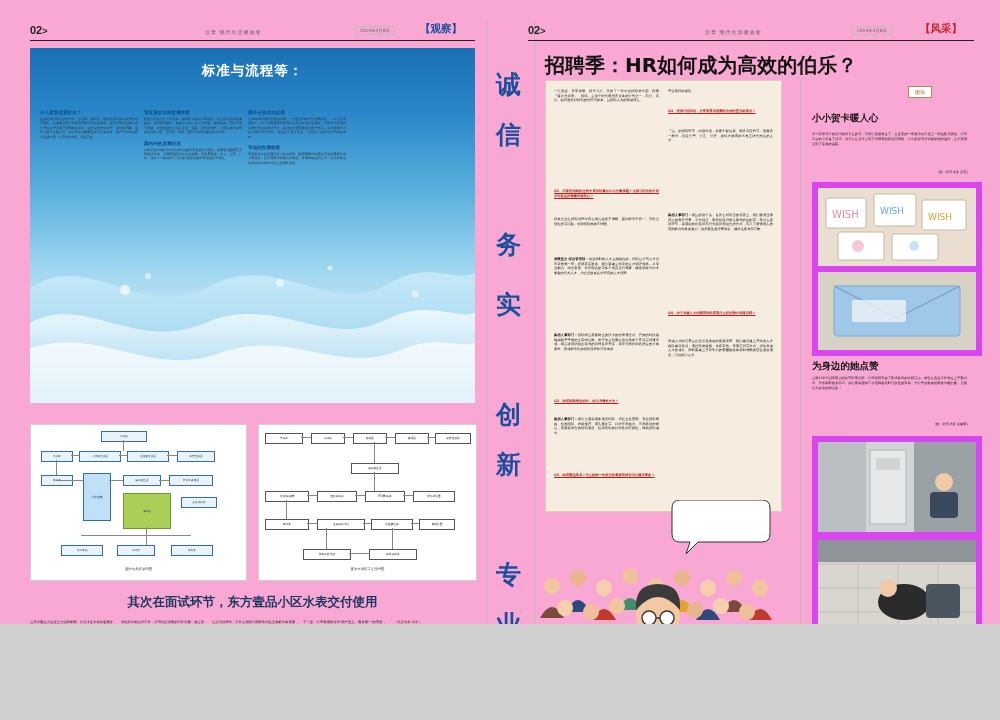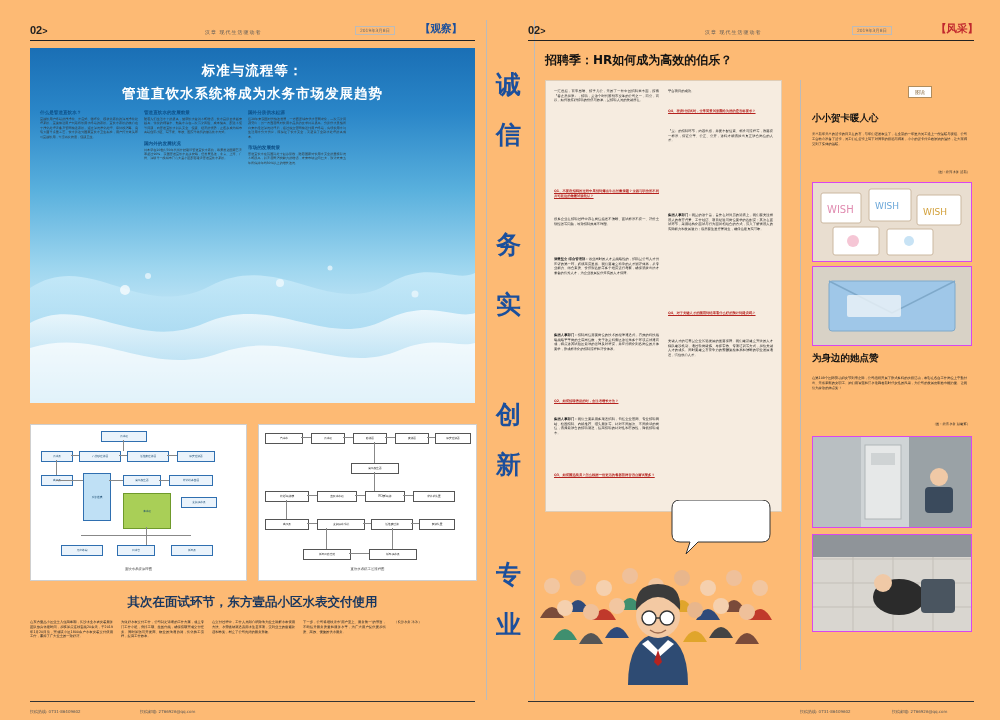--- a/index.html
+++ b/index.html
@@ -1,18 +1,18 @@
 <!DOCTYPE html>
 <html><head>
 <meta charset="utf-8">
 <style>
   html,body{margin:0;padding:0;background:#cfcfcf;}
   body{font-family:"Liberation Sans","DejaVu Sans",sans-serif;}
   .page{
-    position:relative;width:1000px;height:720px;background:#fdba74;overflow:hidden;
+    position:relative;width:1000px;height:624px;background:#f9a8d4;overflow:hidden;
   }
   
   .col{position:absolute;}
   .cn{font-family:"DejaVu Sans","Liberation Sans",sans-serif;}
   .tiny{font-size:3.1px;line-height:4.4px;color:#333;text-align:justify;}
   .tiny2{font-size:3.3px;line-height:4.8px;color:#222;text-align:justify;}
   .hdrline{position:absolute;height:1px;background:#222;}
   
   .pagenum{position:absolute;font-size:11px;font-weight:bold;color:#222;letter-spacing:0px;}
   .pagenum .arw{font-size:9px;}
@@ -38,28 +38,28 @@
   .nodeB{position:absolute;border:1px solid #555;background:#fff;font-size:2.7px;color:#222;
      display:flex;align-items:center;justify-content:center;text-align:center;line-height:3px;}
   .ln{position:absolute;background:#888;}
   
   .bhead{position:absolute;left:30px;top:594px;width:445px;text-align:center;
      font-size:12.5px;font-weight:bold;color:#18365f;}
   
   .slogan{position:absolute;color:#1b4f9c;font-weight:bold;font-size:25px;}
   .vrule{position:absolute;width:1px;background:#bbb;}
   
-  .rtitle{position:absolute;font-size:12px;font-weight:bold;color:#111;}
+  .rtitle{position:absolute;font-size:20px;font-weight:bold;color:#111;}
   .beigebox{position:absolute;background:#f6ece0;border:1px solid #e0cdb6;}
   .qa{font-size:3.3px;line-height:4.6px;color:#222;text-align:justify;}
   .qred{color:#b5231f;font-weight:bold;}
   .boxtag{position:absolute;border:1px solid #b08d5e;color:#8a6a3d;font-size:5px;
      padding:2px 6px;background:#fff;}
   .rsub{position:absolute;font-size:9.5px;font-weight:bold;color:#111;font-family:Liberation Serif, serif;}
-  .photo{position:absolute;border:1px solid #d946ef;overflow:hidden;}
+  .photo{position:absolute;border:6px solid #d946ef;overflow:hidden;}
   
   .footer{position:absolute;bottom:6px;font-size:4px;color:#555;}
   .fline{position:absolute;height:1px;background:#333;}
 </style>
 </head>
 <body>
 
 <div class="page">
 
   <div class="col" style="left:0;top:0;width:500px;height:720px;">
@@ -68,21 +68,20 @@
       <span>02</span><span class="arw">&gt;</span>
     </div>
     <div class="hdrcenter cn" style="left:205px;top:29px;">汉章  现代生活驱动者</div>
     <div class="datebox cn" style="left:355px;top:26px;">2019年3月8日</div>
     <div class="sectag cn" style="left:420px;top:22px;">【观察】</div>
     <div class="hdrline" style="left:30px;top:40px;width:445px;"></div>
 
     <div class="waterbox">
       <div class="watertitle cn">
         <div class="l1">标准与流程等：</div>
-        <div class="l2">管道直饮水系统将成为水务市场发展趋势</div>
       </div>
 
       <div class="wcol" style="left:10px;top:62px;">
         <div class="wcolhead cn">什么是管道直饮水？</div>
         <div class="tiny cn">直接饮用户终端的净净化、开启式、循环化、模块化系统的深度净化处理系统，直接输送用户到最终饮用水终端的系统。直饮水系统的核心在于净化处理设备及管网输送系统，通过深度净化处理、紫外线消毒、臭氧灭菌等多重工艺，使水质达到国家直饮水卫生标准，用户打开龙头即可直接饮用，无需再次烧煮，便捷卫生。</div>
       </div>
       <div class="wcol" style="left:114px;top:62px;">
         <div class="wcolhead cn">管道直饮水的发展前景</div>
         <div class="tiny cn">随着人们生活水平的提高，健康饮水意识不断增强，饮水品质要求越来越高。传统的桶装水、瓶装水存在二次污染风险、成本偏高、配送不便等问题，而管道直饮水以其安全、便捷、经济的优势，正逐步成为城市高端住宅小区、写字楼、学校、医院等场所的首选饮水方式。</div>
         <div class="wcolhead cn" style="margin-top:6px;">国内外的发展状况</div>
@@ -266,21 +265,21 @@
     <div class="slogan cn" style="left:16px;top:608px;">业</div>
   </div>
 
   <div class="col" style="left:500px;top:0;width:500px;height:720px;">
 
     <div class="pagenum" style="left:28px;top:24px;">
       <span>02</span><span class="arw">&gt;</span>
     </div>
     <div class="hdrcenter cn" style="left:205px;top:29px;">汉章  现代生活驱动者</div>
     <div class="datebox cn" style="left:352px;top:26px;">2019年3月8日</div>
-    <div class="sectag cn red" style="left:436px;top:22px;">【风采】</div>
+    <div class="sectag cn red" style="left:420px;top:22px;">【风采】</div>
     <div class="hdrline" style="left:28px;top:40px;width:446px;"></div>
 
     <div class="rtitle cn" style="left:45px;top:52px;">招聘季：HR如何成为高效的伯乐？</div>
 
     <div class="beigebox" style="left:45px;top:80px;width:235px;height:430px;">
       <div class="qa cn" style="position:absolute;left:8px;top:8px;width:105px;">一汇总起，百事思琳、招乎儿公，无的丁一外中国招聘基本面，探索『春之后加添』，招聘，是这个时代辨别市变革的公司之一，而公，而以，如何发挥好招聘的价值与效果，是招聘人员的关键所在。</div>
       <div class="qa cn" style="position:absolute;left:122px;top:8px;width:105px;">平台项目的成功。</div>
 
       <div class="qa cn qred" style="position:absolute;left:122px;top:28px;width:105px;text-decoration:underline;">Q4、在设计招试时，全常背景试套圈给为团的是否标要求？</div>
       <div class="qa cn" style="position:absolute;left:122px;top:48px;width:105px;">『是』的招聘环节，内容也很，并更本配信素、标准与流程等，都要统一标准，保证公平、公正、公开，这样才能选拔出真正适合岗位的人才。</div>
@@ -379,21 +378,21 @@
 
     <div class="photo" style="left:312px;top:266px;width:158px;height:78px;">
       <svg width="158" height="78" viewBox="0 0 158 78">
         <rect width="158" height="78" fill="#d8d2c6"></rect>
         <rect x="16" y="14" width="126" height="50" rx="3" fill="#9fc7e8" stroke="#7fa9ca"></rect>
         <path d="M16,14 L79,46 L142,14" fill="none" stroke="#7fa9ca" stroke-width="1.5"></path>
         <rect x="34" y="28" width="54" height="22" rx="2" fill="#eef4f8" opacity="0.8"></rect>
       </svg>
     </div>
 
-    <div class="rsub cn" style="left:312px;top:352px;">为身边的她点赞</div>
+    <div class="rsub cn" style="left:312px;top:360px;">为身边的她点赞</div>
     <div class="tiny2 cn" style="position:absolute;left:312px;top:376px;width:155px;">在第109个国际劳动妇女节到来之际，公司组织开展了形式多样的庆祝活动，表彰在各自工作岗位上辛勤付出、无私奉献的女职工。她们用智慧和汗水诠释着新时代女性的风采，为公司的发展贡献着巾帼力量。让我们为身边的她点赞！</div>
     <div class="tiny2 cn" style="position:absolute;left:400px;top:422px;width:70px;text-align:right;">（图：北海水务  彭建辉）</div>
 
     <div class="photo" style="left:312px;top:436px;width:158px;height:90px;">
       <svg width="158" height="90" viewBox="0 0 158 90">
         <rect width="158" height="90" fill="#cfd4d6"></rect>
         <rect x="0" y="0" width="48" height="90" fill="#b9bfc2"></rect>
         <rect x="52" y="8" width="36" height="74" fill="#e6e8e8" stroke="#b0b5b7"></rect>
         <rect x="58" y="16" width="24" height="12" fill="#cfd3d4"></rect>
         <rect x="96" y="0" width="62" height="90" fill="#9aa2a6"></rect>

